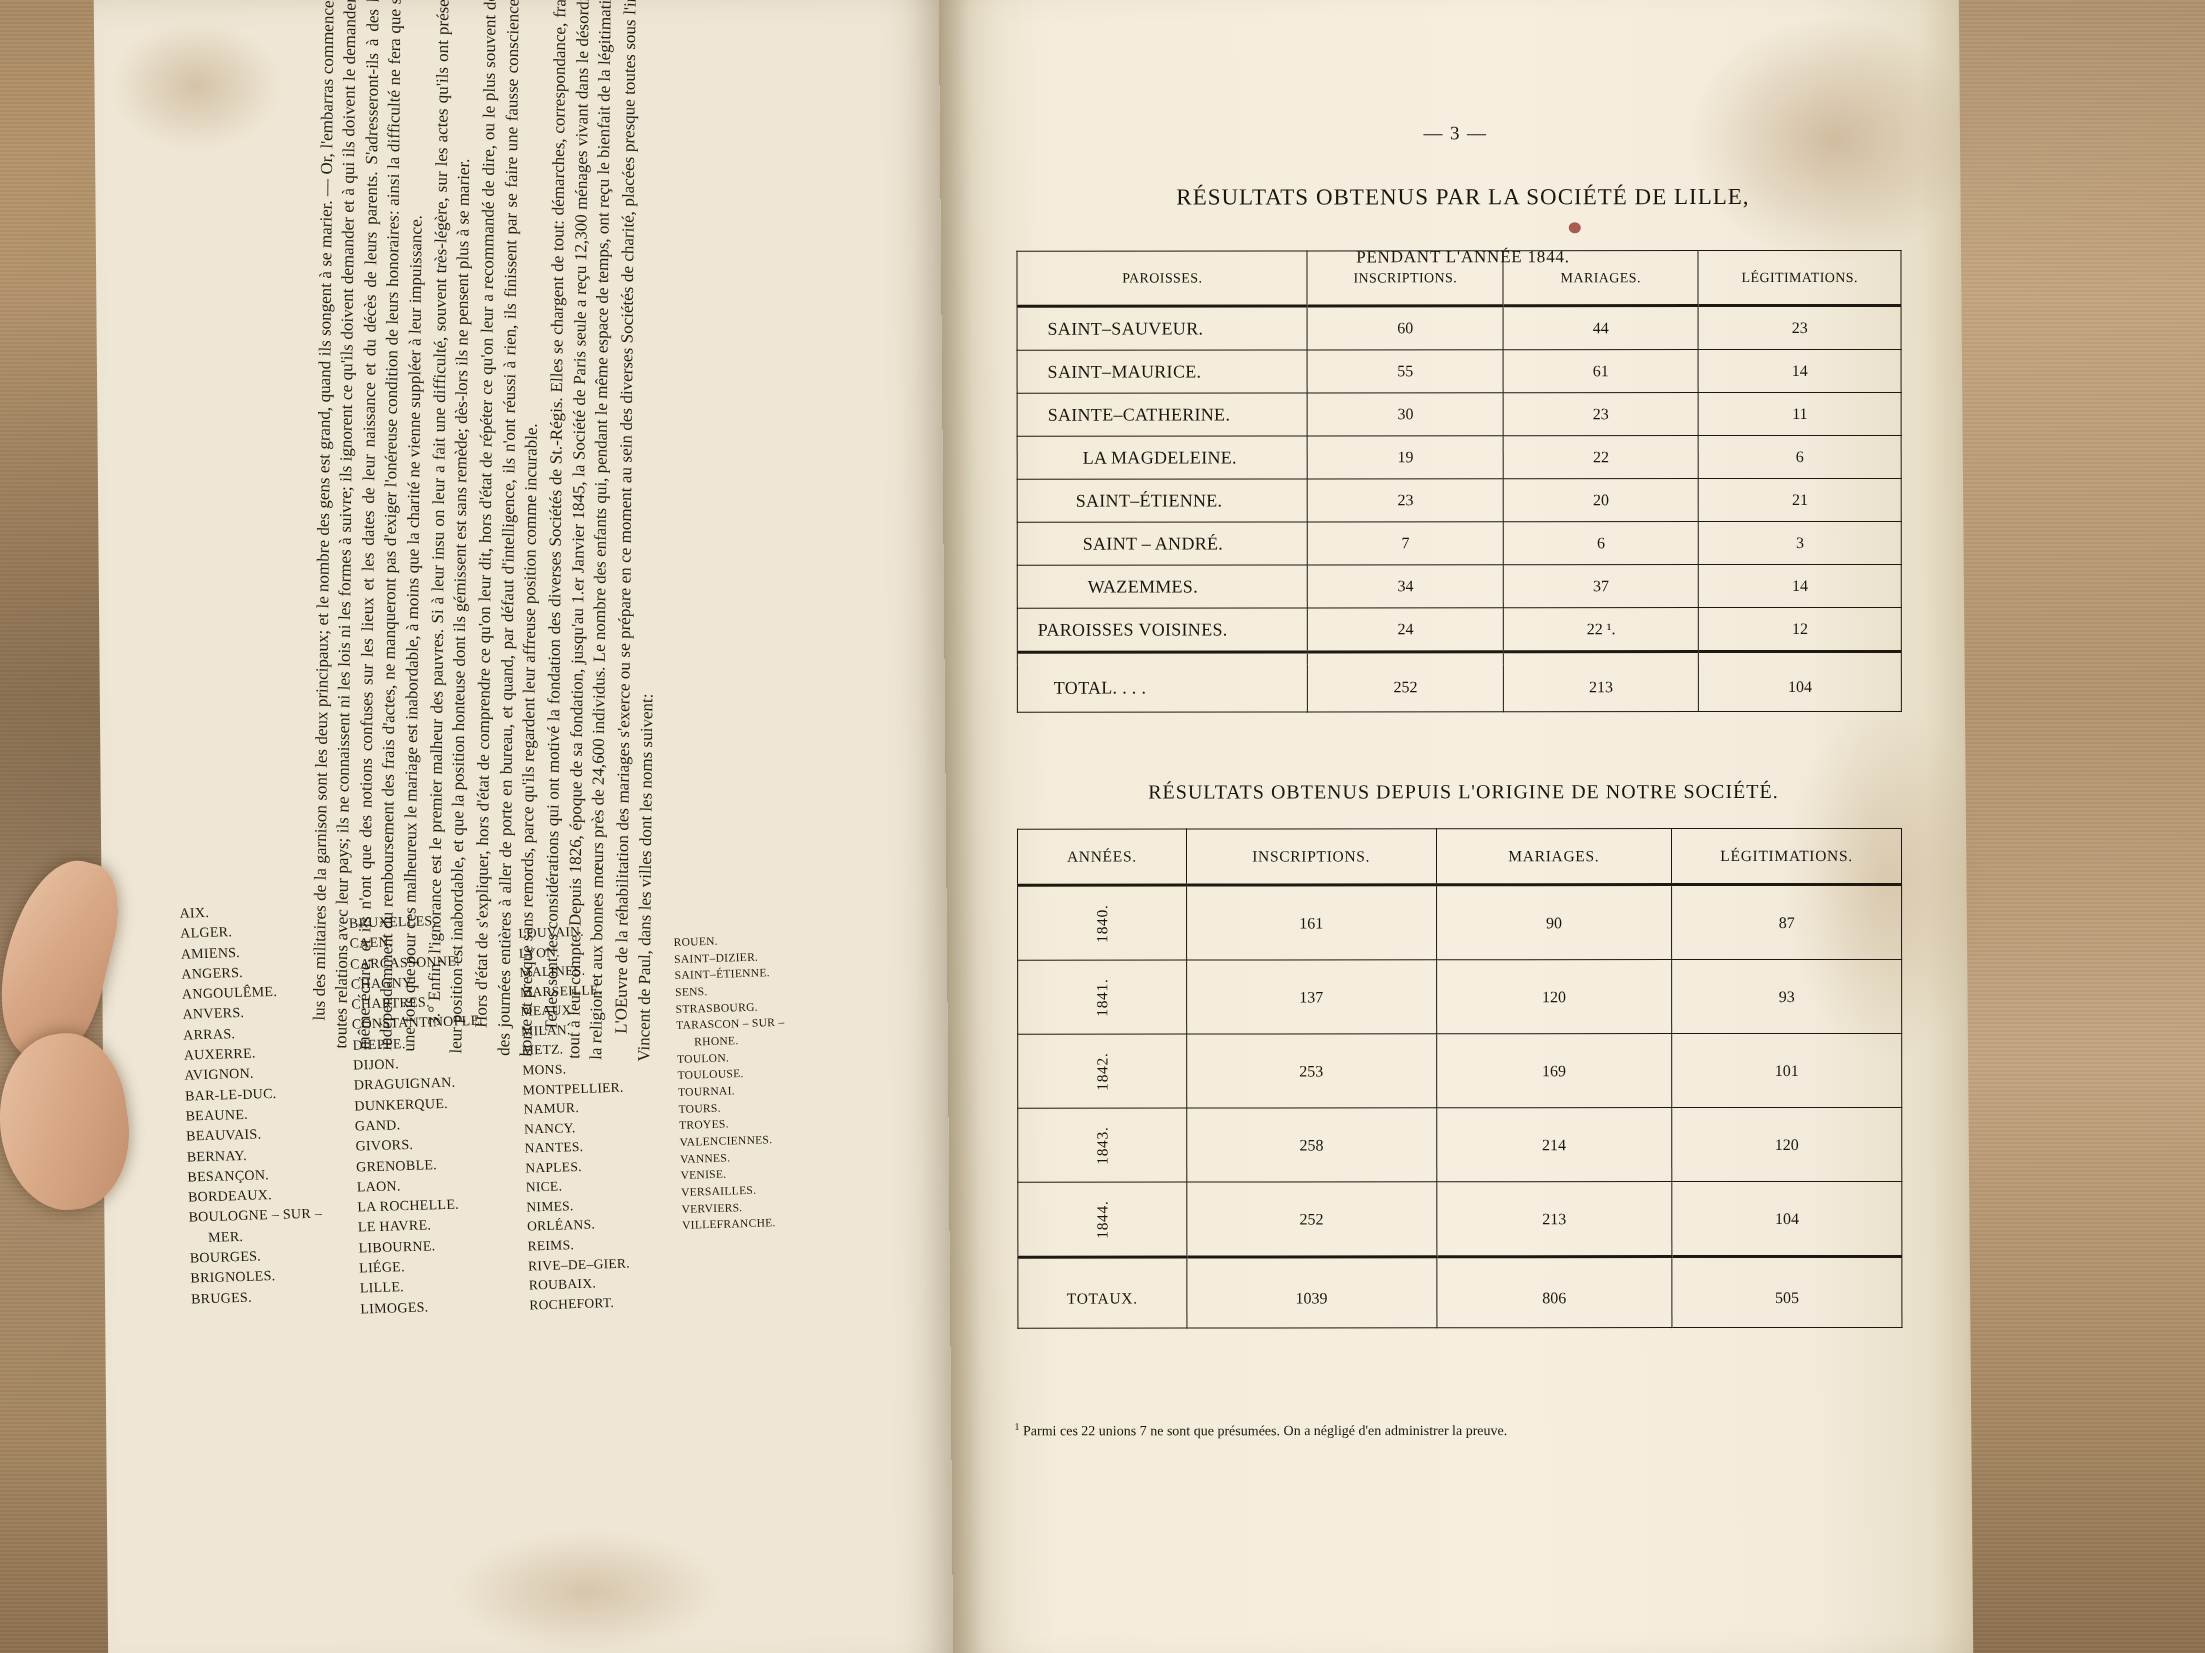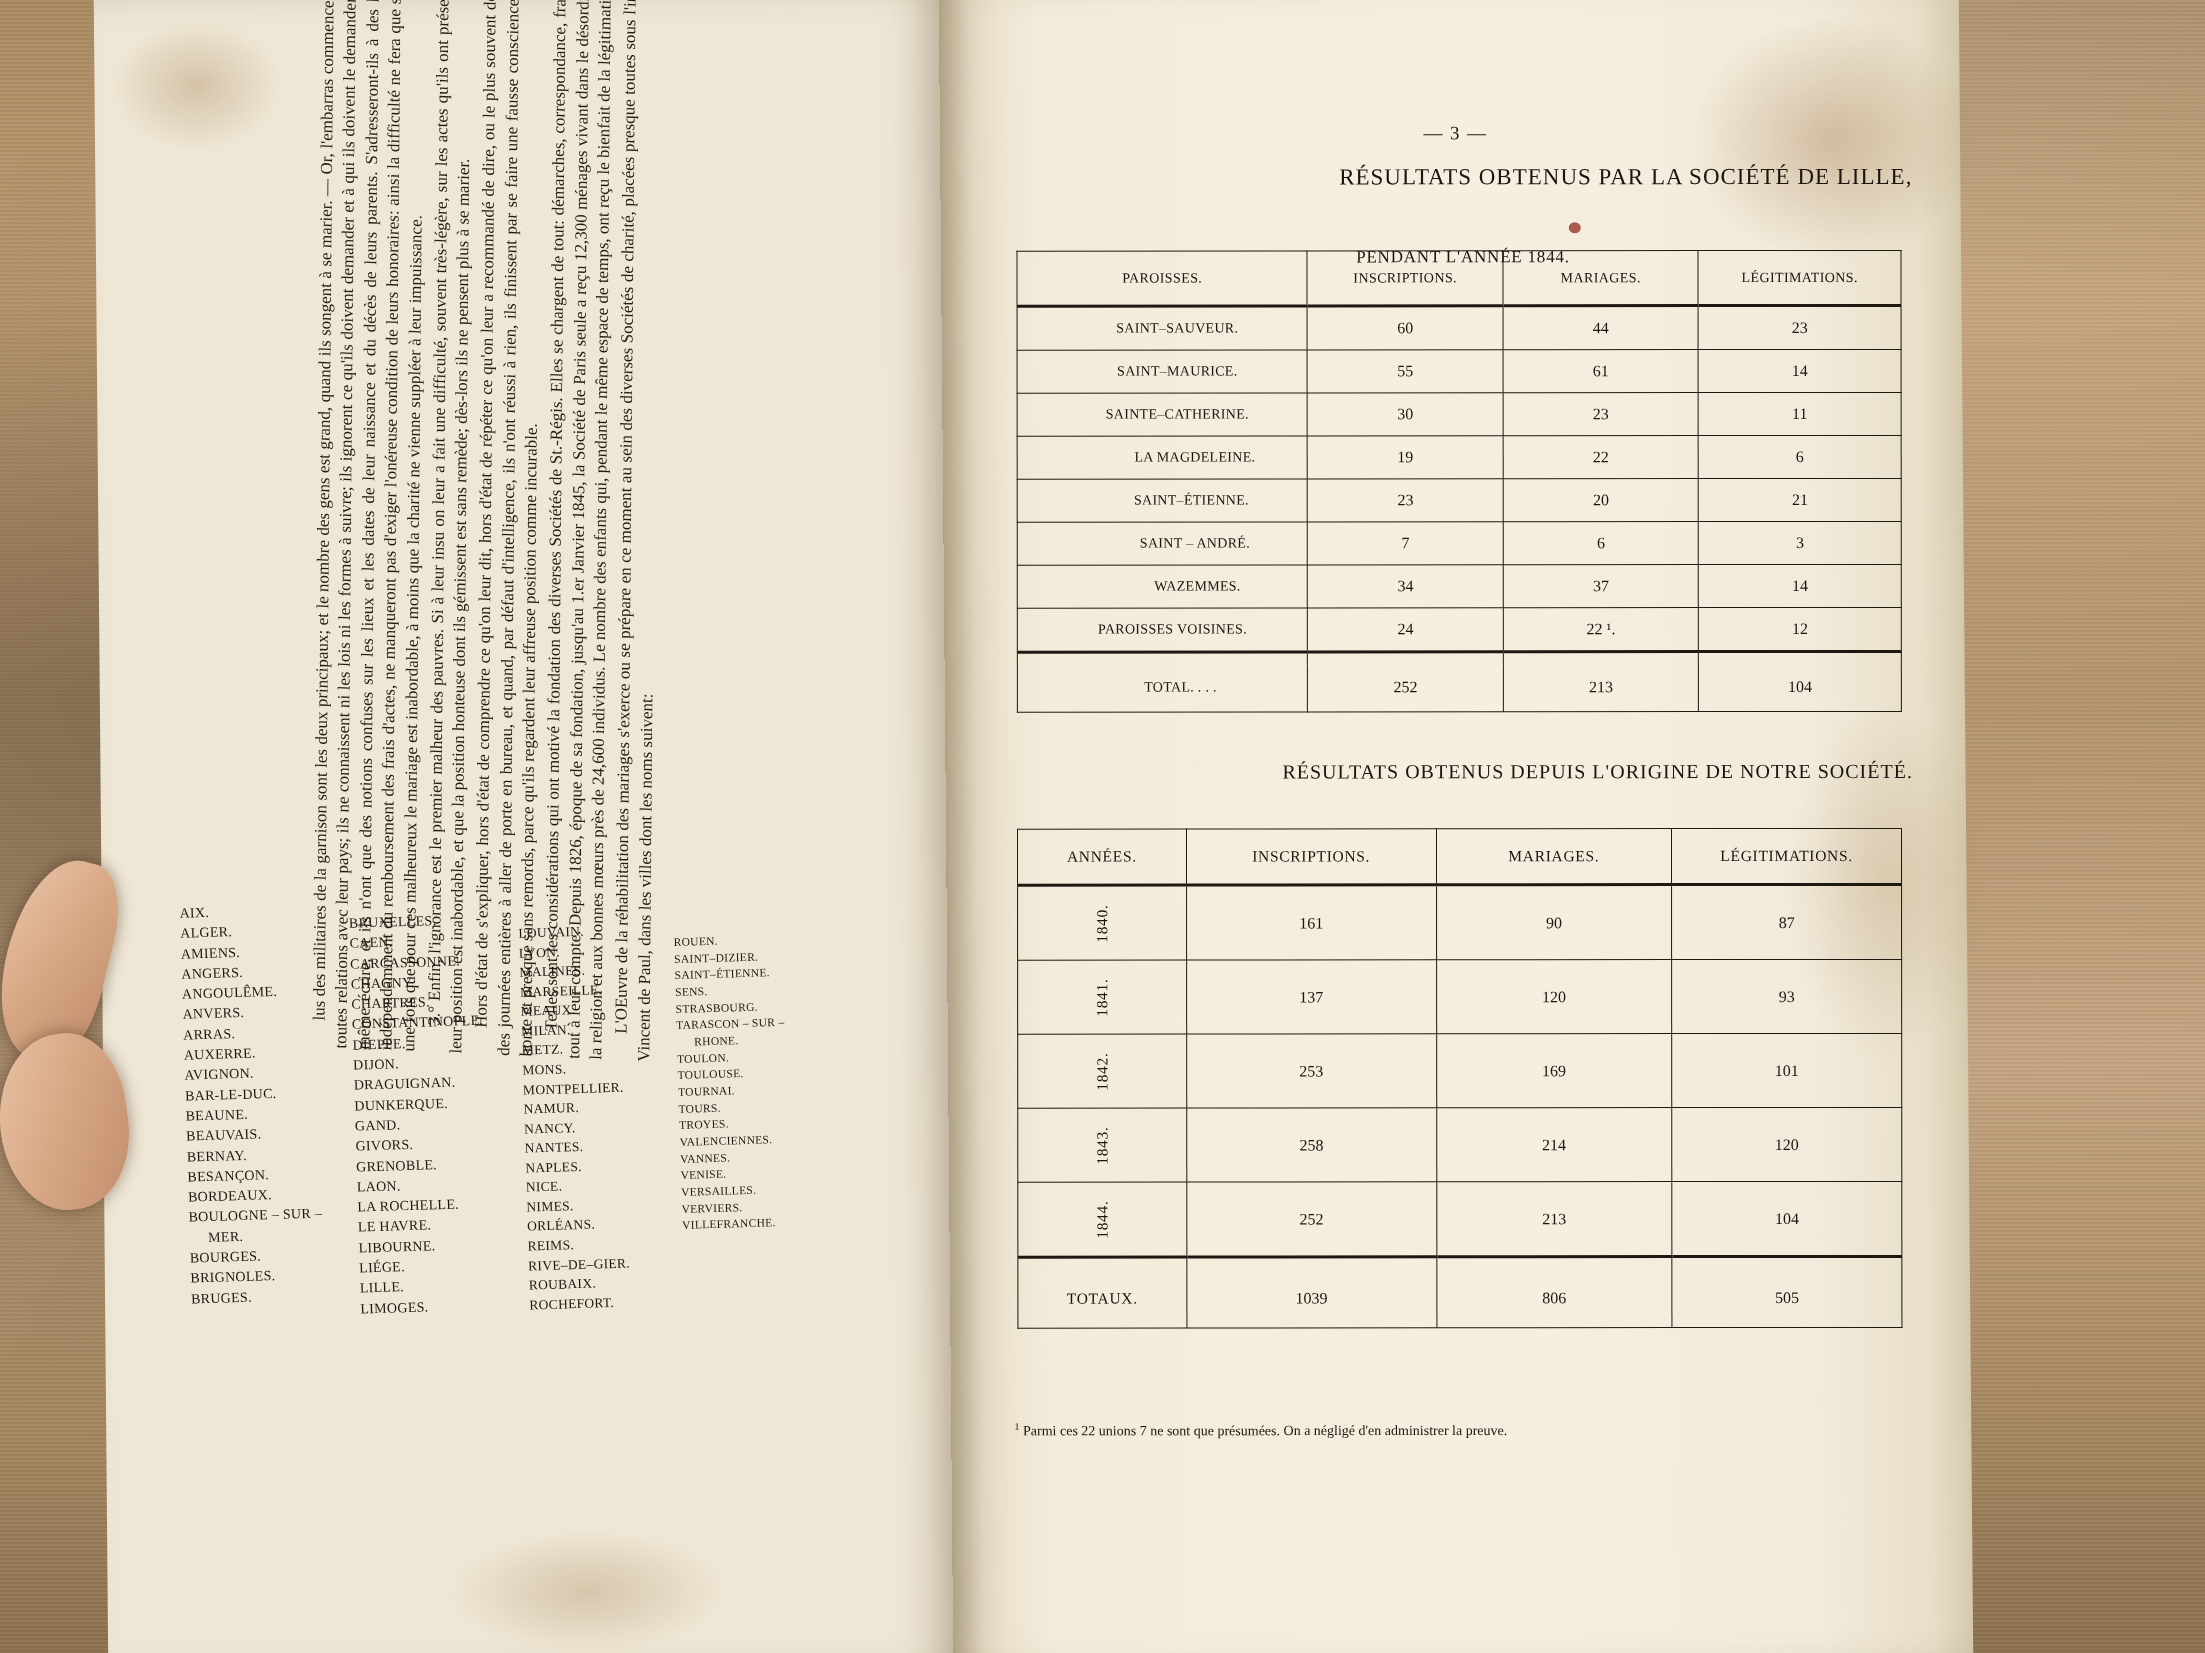--- a/index.html
+++ b/index.html
@@ -105,22 +105,22 @@
     width: 1020px; height: 1689px;
     color: #1a150f;
     transform: rotate(0.45deg);
   }
   .pnum {
     position: absolute; top: 142px; left: 0; width: 1020px;
     text-align: center; font-size: 19px; letter-spacing: 1.4px;
   }
   .htitle {
     position: absolute; left: 68px; width: 899px;
-    text-align: right;
-    font-size: 23px; letter-spacing: 1px;
+    text-align: center;
+    font-size: 23px; letter-spacing: 1px; margin-top: 20px;
   }
   .hsub {
     position: absolute; left: 68px; width: 899px;
     text-align: center;
     font-size: 17px; letter-spacing: 0.8px; margin-top: 44px;
   }
 
   table.tbl {
     position: absolute;
     border-collapse: collapse;
@@ -134,23 +134,23 @@
     text-align: center;
     font-weight: normal;
   }
   table.tbl .hd {
     font-size: 14px;
     letter-spacing: 0.4px;
     height: 53px;
     border-bottom-width: 3.4px;
   }
   table.tbl .par {
-    text-align: center;
+    text-align: left;
     padding-left: 30px;
-    font-size: 14px;
+    font-size: 18px;
     letter-spacing: 0.3px;
   }
   table.tbl .row td { height: 42px; }
   table.tbl .totsep td { height: 10.8px; border-top-width: 3.4px; border-bottom: none; }
   table.tbl .tot td { height: 47px; border-top: none; }
 
   
   #t1 { left: 71px; top: 270px; width: 885px; }
   #t1 col.c0{width:291px} #t1 col.c1{width:196px} #t1 col.c2{width:196px} #t1 col.c3{width:203px}
 

